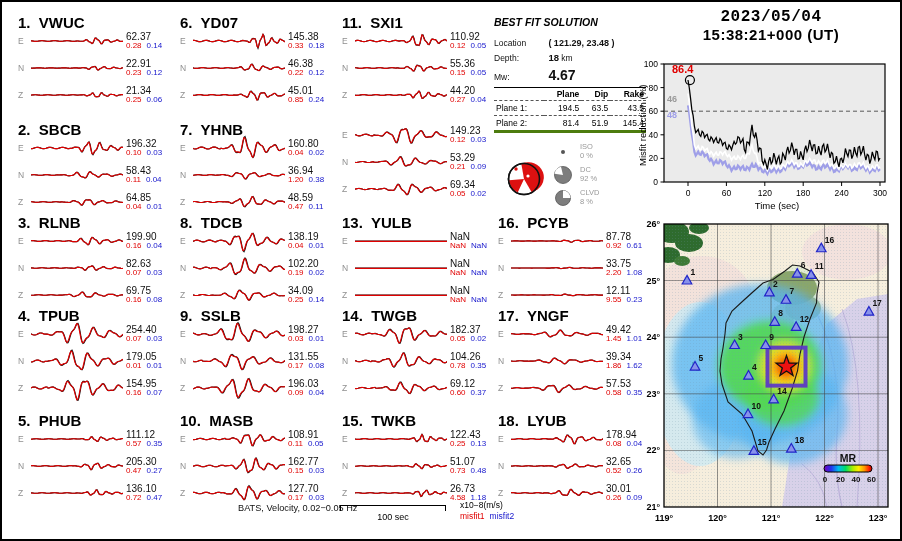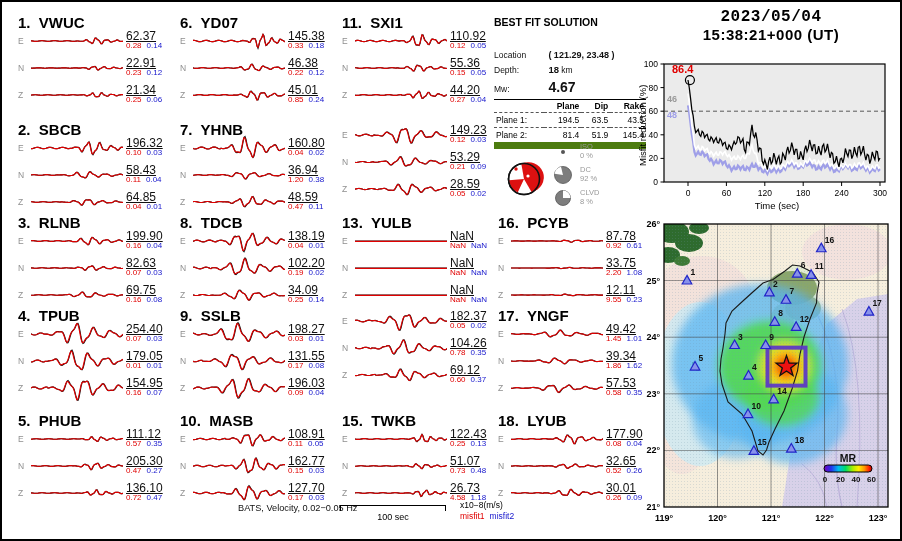--- a/index.html
+++ b/index.html
@@ -5,37 +5,37 @@
   html,body{margin:0;padding:0;background:#fff;}
   .frame{position:relative;width:898px;height:537px;border:2px solid #000;background:#fff;
          font-family:"Liberation Sans",sans-serif;overflow:hidden;}
   
   .station-block{position:absolute;width:156px;}
   .station-header{font-size:15px;font-weight:bold;color:#000;height:13px;white-space:pre;}
   .trace-row{display:flex;align-items:center;height:27px;}
   .comp-label{width:13px;font-size:8.5px;color:#8f8f8f;}
   .trace-svg{width:92px;height:26px;display:block;}
   .nums{margin-left:3px;line-height:9px;white-space:nowrap;}
-  .amp{font-size:12px;color:#111;display:block;text-decoration:underline;}
+  .amp{font-size:10px;color:#111;display:block;}
   .mis{font-size:8px;display:block;}
   .m1{color:#e00000;margin-right:5px;}
   .m2{color:#1515cc;}
   
   .sol{position:absolute;left:492px;top:14px;width:152px;}
-  .sol-title{font-size:10.5px;font-weight:bold;margin-bottom:22px;}
+  .sol-title{font-size:10.5px;font-weight:bold;margin-bottom:10px;font-style:italic;}
   .sol-row{font-size:8.5px;margin-bottom:4px;color:#111;}
   .sol-row .lbl{display:inline-block;width:52px;}
   .sol-val{font-weight:bold;font-size:9px;}
   .mw-val{font-weight:bold;font-size:14px;}
   .sol-table{width:100%;border-collapse:collapse;font-size:8.5px;margin-top:3px;}
   .sol-table th{font-weight:bold;text-align:right;padding:1px 2px;border-top:1px solid #000;border-bottom:1px dashed #555;}
   .sol-table th:first-child{text-align:left;}
   .sol-table td{text-align:right;padding:2px 2px;border-bottom:1px dashed #555;}
   .sol-table td:first-child{text-align:left;}
-  .sol-table tr:last-child td{border-bottom:7px solid #4d7c0f;}
+  .sol-table tr:last-child td{border-bottom:3px solid #4d7c0f;}
   .decomp{position:absolute;left:550px;top:138px;width:96px;}
   .decomp-row{display:flex;align-items:center;height:23px;}
   .decomp-txt{font-size:7.5px;color:#999;line-height:8.5px;margin-left:6px;}
   
   .datehdr{position:absolute;left:640px;top:6px;width:258px;text-align:center;font-weight:bold;}
   .date-line{font-size:16px;letter-spacing:.5px;font-family:Liberation Mono, monospace;}
   .time-line{font-size:15px;letter-spacing:.5px;}
   
   .filter-note{position:absolute;left:203px;top:501px;font-size:9.2px;color:#111;padding-left:33px;}
   .scalebar{position:absolute;left:338px;top:503px;width:106px;}
@@ -469,21 +469,21 @@
             <span class="mis"><span class="m1">0.21</span><span class="m2">0.09</span></span>
           </span>
         </div>
         <div class="trace-row">
           <span class="comp-label">Z</span>
           <svg class="trace-svg" viewBox="0 0 92 26">
             <path d="M0,13.22L1,12.95L2,12.70L3,12.51L4,12.45L5,12.52L6,12.71L7,12.97L8,13.24L9,13.44L10,13.55L11,13.51L12,13.35L13,13.11L14,12.84L15,12.61L16,12.47L17,12.46L18,12.59L19,12.82L20,13.09L21,13.34L22,13.50L23,13.55L24,12.98L25,12.94L26,12.86L27,12.71L28,12.48L29,12.30L30,12.33L31,12.69L32,13.30L33,13.93L34,14.31L35,14.37L36,14.28L37,14.30L38,14.40L39,14.20L40,13.24L41,11.44L42,9.41L43,8.14L44,8.38L45,9.99L46,12.09L47,13.69L48,14.52L49,15.11L50,16.15L51,17.66L52,18.78L53,18.37L54,16.05L55,12.65L56,9.67L57,8.26L58,8.50L59,9.57L60,10.50L61,10.99L62,11.42L63,12.35L64,13.88L65,15.49L66,16.42L67,16.27L68,15.20L69,13.83L70,12.77L71,12.24L72,12.07L73,11.92L74,11.58L75,11.20L76,11.12L77,11.63L78,12.68L79,13.87L80,14.70L81,14.88L82,14.56L83,14.08L84,13.75L85,13.56L86,13.32L87,12.84L88,12.19L89,11.68L90,11.57L91,11.90L92,12.48" fill="none" stroke="#111" stroke-width="1.15"></path>
             <path d="M0,13.16L1,12.88L2,12.64L3,12.48L4,12.46L5,12.56L6,12.77L7,13.04L8,13.30L9,13.48L10,13.55L11,13.48L12,13.30L13,13.04L14,12.77L15,12.56L16,12.46L17,12.49L18,12.64L19,12.88L20,13.16L21,13.39L22,13.53L23,13.54L24,12.98L25,12.93L26,12.84L27,12.67L28,12.46L29,12.36L30,12.49L31,12.91L32,13.48L33,13.95L34,14.17L35,14.16L36,14.16L37,14.27L38,14.34L39,13.92L40,12.69L41,10.85L42,9.15L43,8.50L44,9.25L45,10.97L46,12.70L47,13.81L48,14.41L49,15.16L50,16.49L51,17.99L52,18.62L53,17.49L54,14.72L55,11.50L56,9.21L57,8.55L58,9.17L59,10.11L60,10.72L61,11.03L62,11.61L63,12.83L64,14.48L65,15.88L66,16.38L67,15.81L68,14.60L69,13.38L70,12.60L71,12.28L72,12.14L73,11.88L74,11.47L75,11.16L76,11.30L77,12.03L78,13.13L79,14.16L80,14.70L81,14.66L82,14.28L83,13.90L84,13.69L85,13.53L86,13.20L87,12.62L88,11.99L89,11.61L90,11.69L91,12.14L92,12.70" fill="none" stroke="#e00000" stroke-width="1.15"></path>
           </svg>
           <span class="nums">
-            <span class="amp">28.59</span>
+            <span class="amp">69.34</span>
             <span class="mis"><span class="m1">0.05</span><span class="m2">0.02</span></span>
           </span>
         </div>
       </div>
       <div class="station-block" style="left: 340px; top: 212px;">
         <div class="station-header">13.  YULB</div>
         <div class="trace-row">
           <span class="comp-label">E</span>
           <svg class="trace-svg" viewBox="0 0 92 26">
             <path d="M0,13L92,13" fill="none" stroke="#111" stroke-width="1.1"></path>
@@ -511,20 +511,21 @@
             <path d="M0,13L92,13" fill="none" stroke="#111" stroke-width="1.1"></path>
             <path d="M0,13.4L92,13.4" fill="none" stroke="#e00000" stroke-width="1.1"></path>
           </svg>
           <span class="nums">
             <span class="amp">NaN</span>
             <span class="mis"><span class="m1">NaN</span><span class="m2">NaN</span></span>
           </span>
         </div>
       </div>
       <div class="station-block" style="left: 340px; top: 305px;">
+        <div class="station-header">14.  TWGB</div>
         <div class="trace-row">
           <span class="comp-label">E</span>
           <svg class="trace-svg" viewBox="0 0 92 26">
             <path d="M0,12.42L1,12.21L2,12.19L3,12.38L4,12.71L5,13.12L6,13.49L7,13.75L8,13.82L9,13.69L10,13.39L11,13.00L12,12.60L13,12.31L14,12.18L15,12.25L16,12.51L17,12.79L18,12.61L19,12.46L20,12.45L21,12.62L22,12.93L23,13.29L24,13.56L25,13.73L26,13.91L27,14.23L28,14.71L29,15.10L30,14.98L31,14.00L32,12.21L33,10.15L34,8.60L35,8.15L36,8.80L37,9.98L38,11.00L39,11.63L40,12.30L41,13.78L42,16.43L43,19.66L44,22.12L45,22.41L46,20.08L47,15.96L48,11.73L49,8.84L50,7.74L51,7.75L52,7.83L53,7.42L54,6.91L55,7.27L56,9.20L57,12.49L58,16.08L59,18.63L60,19.36L61,18.40L62,16.60L63,14.91L64,13.84L65,13.28L66,12.77L67,11.95L68,10.80L69,9.74L70,9.29L71,9.75L72,11.04L73,12.69L74,14.11L75,14.92L76,15.10L77,14.96L78,14.87L79,14.95L80,15.02L81,14.74L82,13.86L83,12.53L84,11.20L85,10.39L86,10.35L87,10.95L88,11.81L89,12.53L90,12.94L91,13.13L92,13.32" fill="none" stroke="#111" stroke-width="1.15"></path>
             <path d="M0,12.35L1,12.19L2,12.22L3,12.45L4,12.81L5,13.22L6,13.58L7,13.79L8,13.81L9,13.63L10,13.30L11,12.89L12,12.51L13,12.25L14,12.18L15,12.30L16,12.60L17,12.75L18,12.60L19,12.51L20,12.56L21,12.77L22,13.06L23,13.33L24,13.52L25,13.66L26,13.89L27,14.29L28,14.75L29,14.96L30,14.54L31,13.31L32,11.52L33,9.80L34,8.81L35,8.85L36,9.66L37,10.61L38,11.25L39,11.70L40,12.59L41,14.52L42,17.44L43,20.39L44,21.95L45,21.14L46,18.11L47,14.09L48,10.65L49,8.75L50,8.26L51,8.27L52,7.95L53,7.26L54,6.94L55,7.91L56,10.47L57,13.98L58,17.15L59,18.88L60,18.80L61,17.45L62,15.74L63,14.44L64,13.71L65,13.25L66,12.60L67,11.57L68,10.40L69,9.56L70,9.51L71,10.34L72,11.79L73,13.29L74,14.38L75,14.84L76,14.86L77,14.76L78,14.81L79,14.98L80,14.95L81,14.43L82,13.35L83,11.99L84,10.88L85,10.41L86,10.67L87,11.39L88,12.16L89,12.69L90,12.96L91,13.14L92,13.38" fill="none" stroke="#e00000" stroke-width="1.15"></path>
           </svg>
           <span class="nums">
             <span class="amp">182.37</span>
             <span class="mis"><span class="m1">0.05</span><span class="m2">0.02</span></span>
           </span>
@@ -662,21 +663,21 @@
       </div>
       <div class="station-block" style="left: 496px; top: 410px;">
         <div class="station-header">18.  LYUB</div>
         <div class="trace-row">
           <span class="comp-label">E</span>
           <svg class="trace-svg" viewBox="0 0 92 26">
             <path d="M0,13.23L1,13.38L2,13.44L3,13.39L4,13.24L5,13.04L6,12.82L7,12.65L8,12.57L9,12.59L10,12.71L11,12.90L12,13.12L13,13.31L14,13.42L15,13.43L16,13.34L17,13.16L18,12.94L19,12.74L20,12.60L21,12.56L22,12.63L23,12.79L24,13.00L25,13.21L26,13.37L27,13.44L28,13.40L29,13.27L30,13.07L31,12.85L32,12.67L33,12.57L34,12.58L35,12.69L36,12.87L37,13.13L38,13.19L39,13.19L40,13.18L41,13.20L42,13.12L43,12.77L44,12.16L45,11.71L46,11.85L47,12.58L48,13.38L49,13.84L50,14.21L51,14.98L52,15.89L53,15.78L54,13.85L55,10.97L56,9.03L57,9.06L58,10.22L59,11.10L60,11.60L61,12.86L62,15.31L63,17.59L64,17.85L65,15.86L66,13.25L67,11.69L68,11.36L69,11.29L70,10.95L71,10.79L72,11.52L73,13.01L74,14.40L75,14.90L76,14.52L77,13.87L78,13.48L79,13.25L80,12.76L81,11.93L82,11.26L83,11.36L84,12.22L85,13.21L86,13.73L87,13.79L88,13.76L89,13.85L90,13.81L91,13.41L92,12.81" fill="none" stroke="#111" stroke-width="1.15"></path>
             <path d="M0,13.28L1,13.41L2,13.44L3,13.36L4,13.19L5,12.98L6,12.77L7,12.62L8,12.56L9,12.61L10,12.75L11,12.96L12,13.17L13,13.35L14,13.43L15,13.42L16,13.30L17,13.10L18,12.88L19,12.70L20,12.58L21,12.57L22,12.66L23,12.84L24,13.05L25,13.26L26,13.40L27,13.44L28,13.37L29,13.22L30,13.01L31,12.80L32,12.63L33,12.56L34,12.60L35,12.73L36,12.93L37,13.13L38,13.16L39,13.16L40,13.17L41,13.19L42,13.06L43,12.65L44,12.10L45,11.83L46,12.14L47,12.84L48,13.43L49,13.77L50,14.24L51,15.13L52,15.83L53,15.21L54,13.00L55,10.45L56,9.24L57,9.70L58,10.68L59,11.20L60,11.76L61,13.42L62,15.98L63,17.72L64,17.21L65,14.94L66,12.70L67,11.68L68,11.51L69,11.28L70,10.85L71,10.91L72,11.94L73,13.47L74,14.58L75,14.73L76,14.23L77,13.71L78,13.45L79,13.19L80,12.57L81,11.74L82,11.29L83,11.64L84,12.56L85,13.38L86,13.70L87,13.71L88,13.76L89,13.87L90,13.73L91,13.23L92,12.65" fill="none" stroke="#e00000" stroke-width="1.15"></path>
           </svg>
           <span class="nums">
-            <span class="amp">177.90</span>
+            <span class="amp">178.94</span>
             <span class="mis"><span class="m1">0.08</span><span class="m2">0.04</span></span>
           </span>
         </div>
         <div class="trace-row">
           <span class="comp-label">N</span>
           <svg class="trace-svg" viewBox="0 0 92 26">
             <path d="M0,13.17L1,13.08L2,12.97L3,12.87L4,12.80L5,12.78L6,12.81L7,12.89L8,12.99L9,13.10L10,13.18L11,13.22L12,13.20L13,13.14L14,13.04L15,12.93L16,12.84L17,12.79L18,12.79L19,12.84L20,12.93L21,13.04L22,13.14L23,13.20L24,13.22L25,13.18L26,13.10L27,12.99L28,12.88L29,12.81L30,12.78L31,12.80L32,12.88L33,13.07L34,13.02L35,12.91L36,12.81L37,12.77L38,12.80L39,12.85L40,12.87L41,12.93L42,13.15L43,13.57L44,14.00L45,14.09L46,13.67L47,12.96L48,12.37L49,12.12L50,11.99L51,11.71L52,11.35L53,11.44L54,12.38L55,13.90L56,15.16L57,15.44L58,14.83L59,14.01L60,13.50L61,13.19L62,12.65L63,11.79L64,11.05L65,11.03L66,11.79L67,12.85L68,13.59L69,13.81L70,13.74L71,13.70L72,13.74L73,13.69L74,13.36L75,12.80L76,12.29L77,12.09L78,12.26L79,12.59L80,12.85L81,12.98L82,13.12L83,13.37L84,13.68L85,13.80L86,13.60L87,13.17L88,12.78L89,12.62L90,12.64L91,12.71L92,12.74" fill="none" stroke="#111" stroke-width="1.15"></path>
             <path d="M0,13.15L1,13.05L2,12.95L3,12.85L4,12.79L5,12.78L6,12.83L7,12.92L8,13.02L9,13.13L10,13.20L11,13.22L12,13.19L13,13.11L14,13.01L15,12.90L16,12.82L17,12.78L18,12.80L19,12.86L20,12.96L21,13.07L22,13.16L23,13.21L24,13.21L25,13.16L26,13.07L27,12.96L28,12.86L29,12.80L30,12.78L31,12.82L32,12.90L33,13.05L34,12.99L35,12.90L36,12.82L37,12.80L38,12.84L39,12.86L40,12.88L41,12.97L42,13.24L43,13.66L44,13.97L45,13.90L46,13.41L47,12.79L48,12.37L49,12.21L50,12.02L51,11.65L52,11.37L53,11.71L54,12.86L55,14.29L56,15.19L57,15.12L58,14.44L59,13.80L60,13.46L61,13.12L62,12.44L63,11.54L64,11.01L65,11.27L66,12.17L67,13.12L68,13.65L69,13.73L70,13.67L71,13.70L72,13.75L73,13.62L74,13.19L75,12.63L76,12.23L77,12.18L78,12.41L79,12.70L80,12.88L81,12.99L82,13.16L83,13.46L84,13.72L85,13.74L86,13.45L87,13.03L88,12.73L89,12.64L90,12.69L91,12.73L92,12.74" fill="none" stroke="#e00000" stroke-width="1.15"></path>
           </svg>
           <span class="nums">

